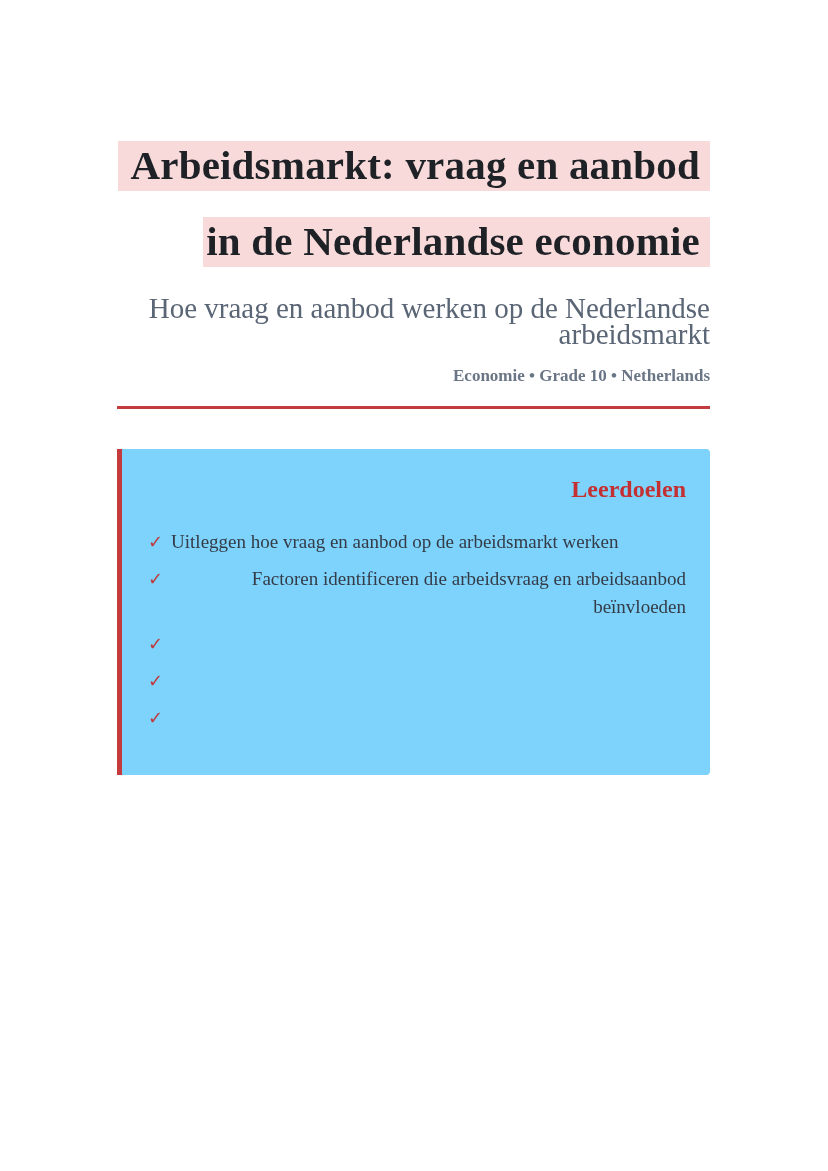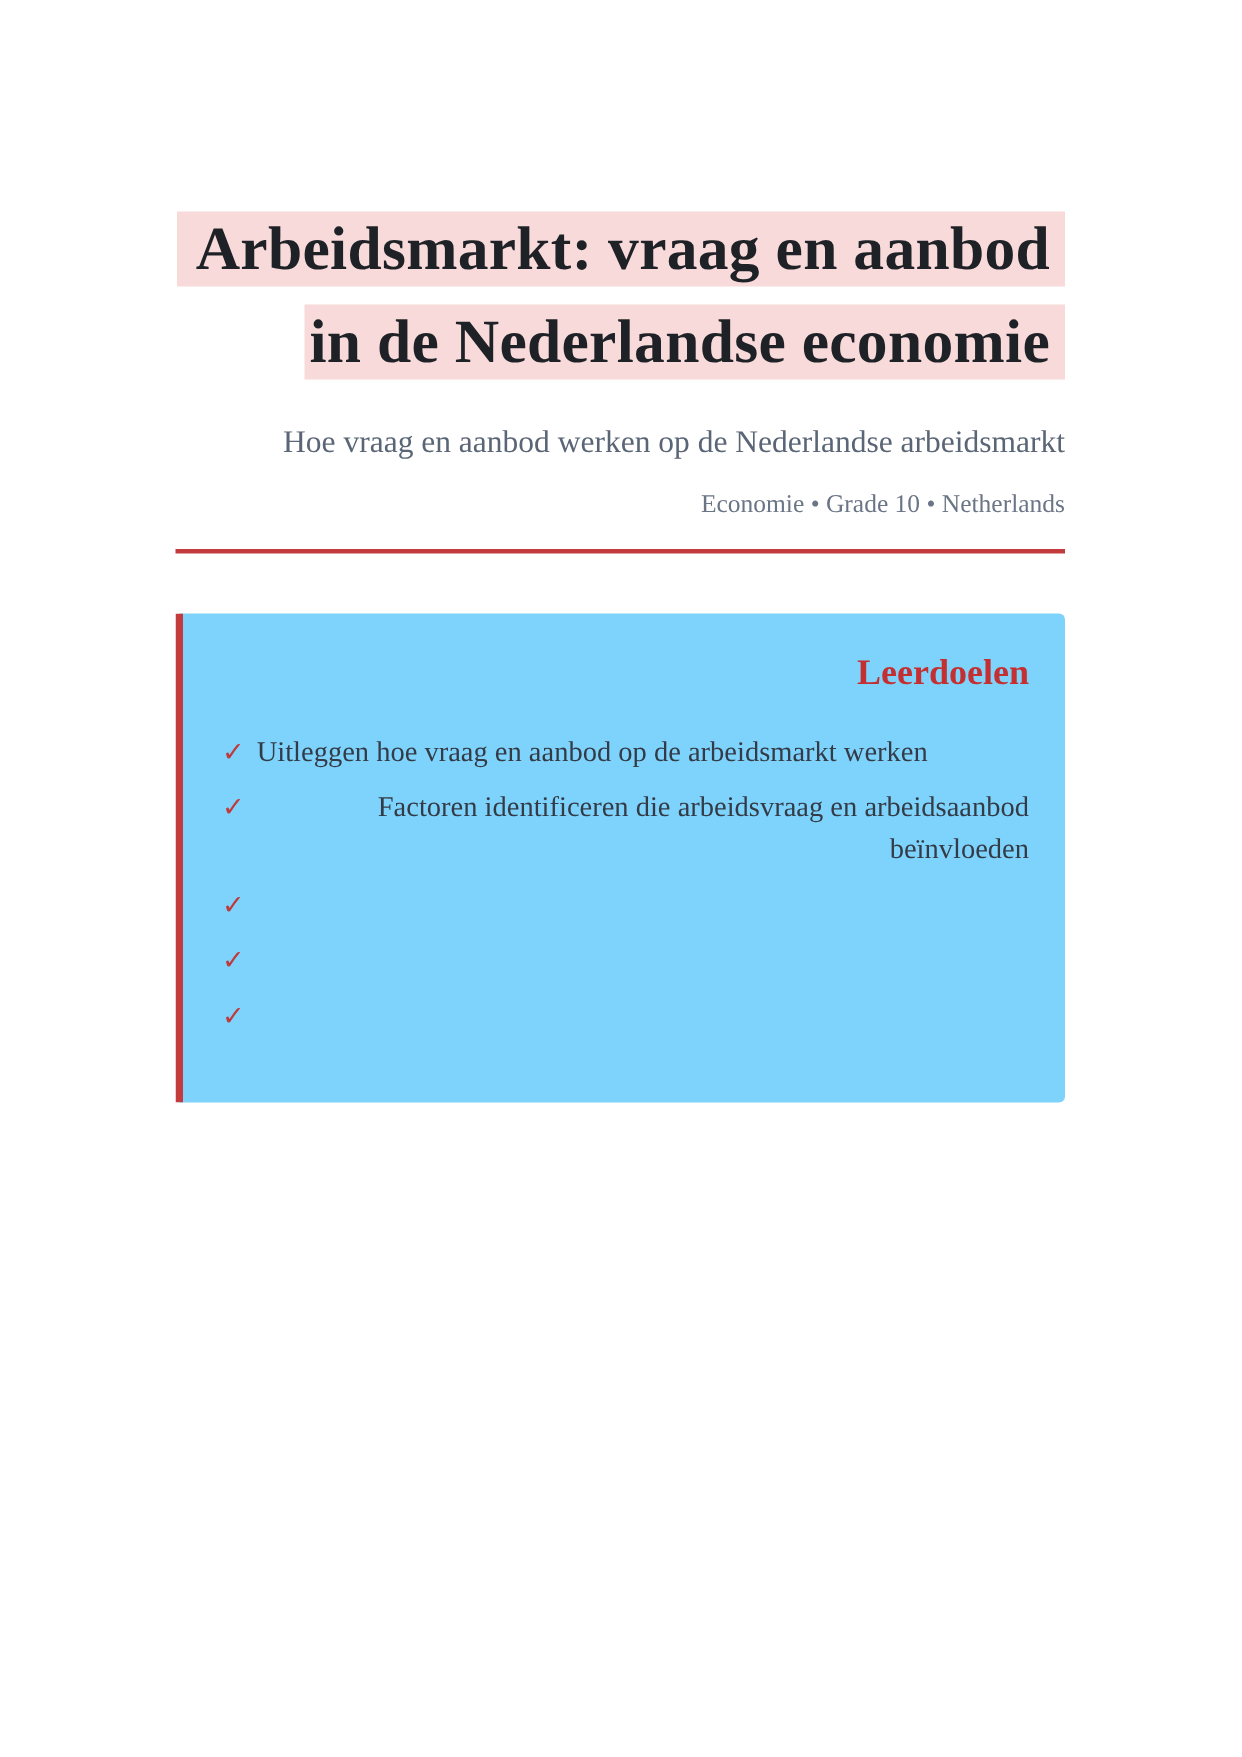--- a/index.html
+++ b/index.html
@@ -28,40 +28,41 @@
   .title-block {
     margin-top: 122px;
   }
   .title-line {
     font-size: 41px;
     line-height: 60px;
     font-weight: 700;
     color: #1e2126;
     letter-spacing: 0.2px;
   }
-  .title-line + .title-line { margin-top: 2px; }
+  .title-line + .title-line { margin-top: 16px; }
   .hl {
     background: #f8dada;
     padding: 1px 10px 3px 3px;
     box-decoration-break: clone;
   }
   .hl-first {
     padding-left: 12px;
   }
   .subtitle {
     margin-top: 24px;
-    font-size: 21px;
+    font-size: 29px;
     line-height: 26px;
     color: #5a6575;
   }
   .meta {
     margin-top: 19px;
     font-size: 17px;
     line-height: 20px;
     color: #6a7585;
+    font-weight: bold;
   }
   .rule {
     margin-top: 20px;
     width: 593px;
     height: 3px;
     background: #c43b3d;
     border: none;
   }
   .objectives-box {
     margin-top: 40px;

